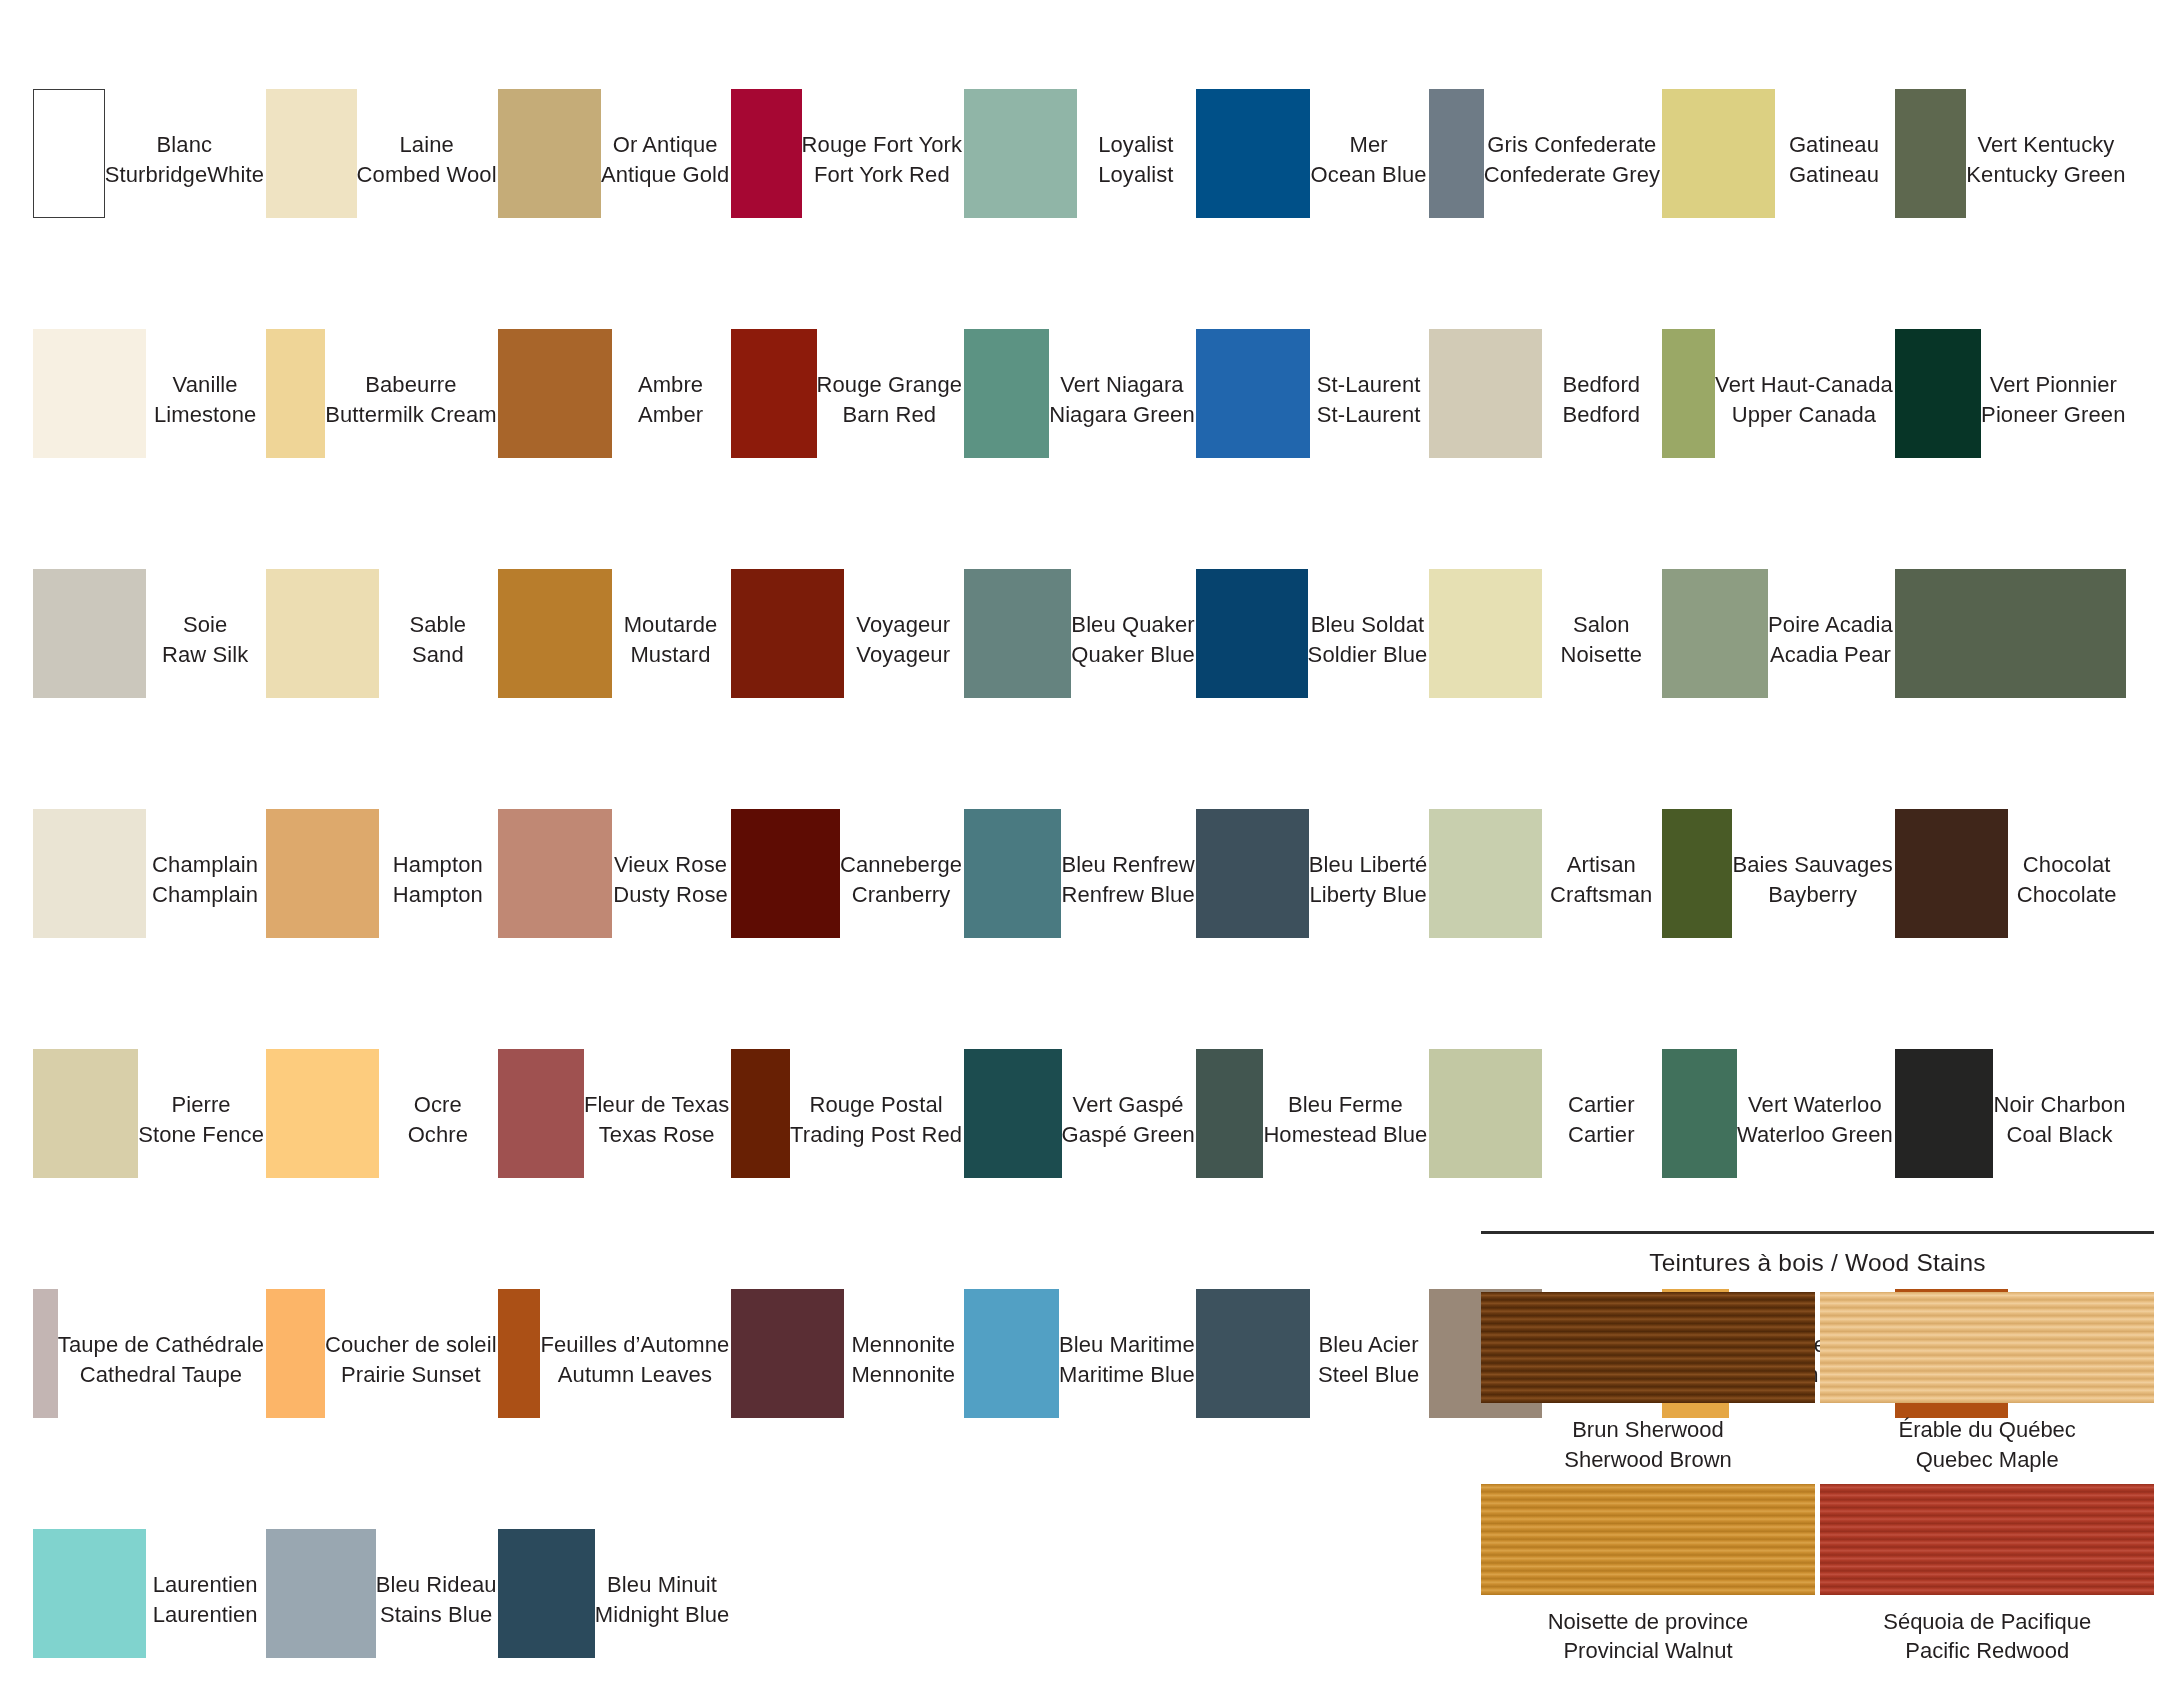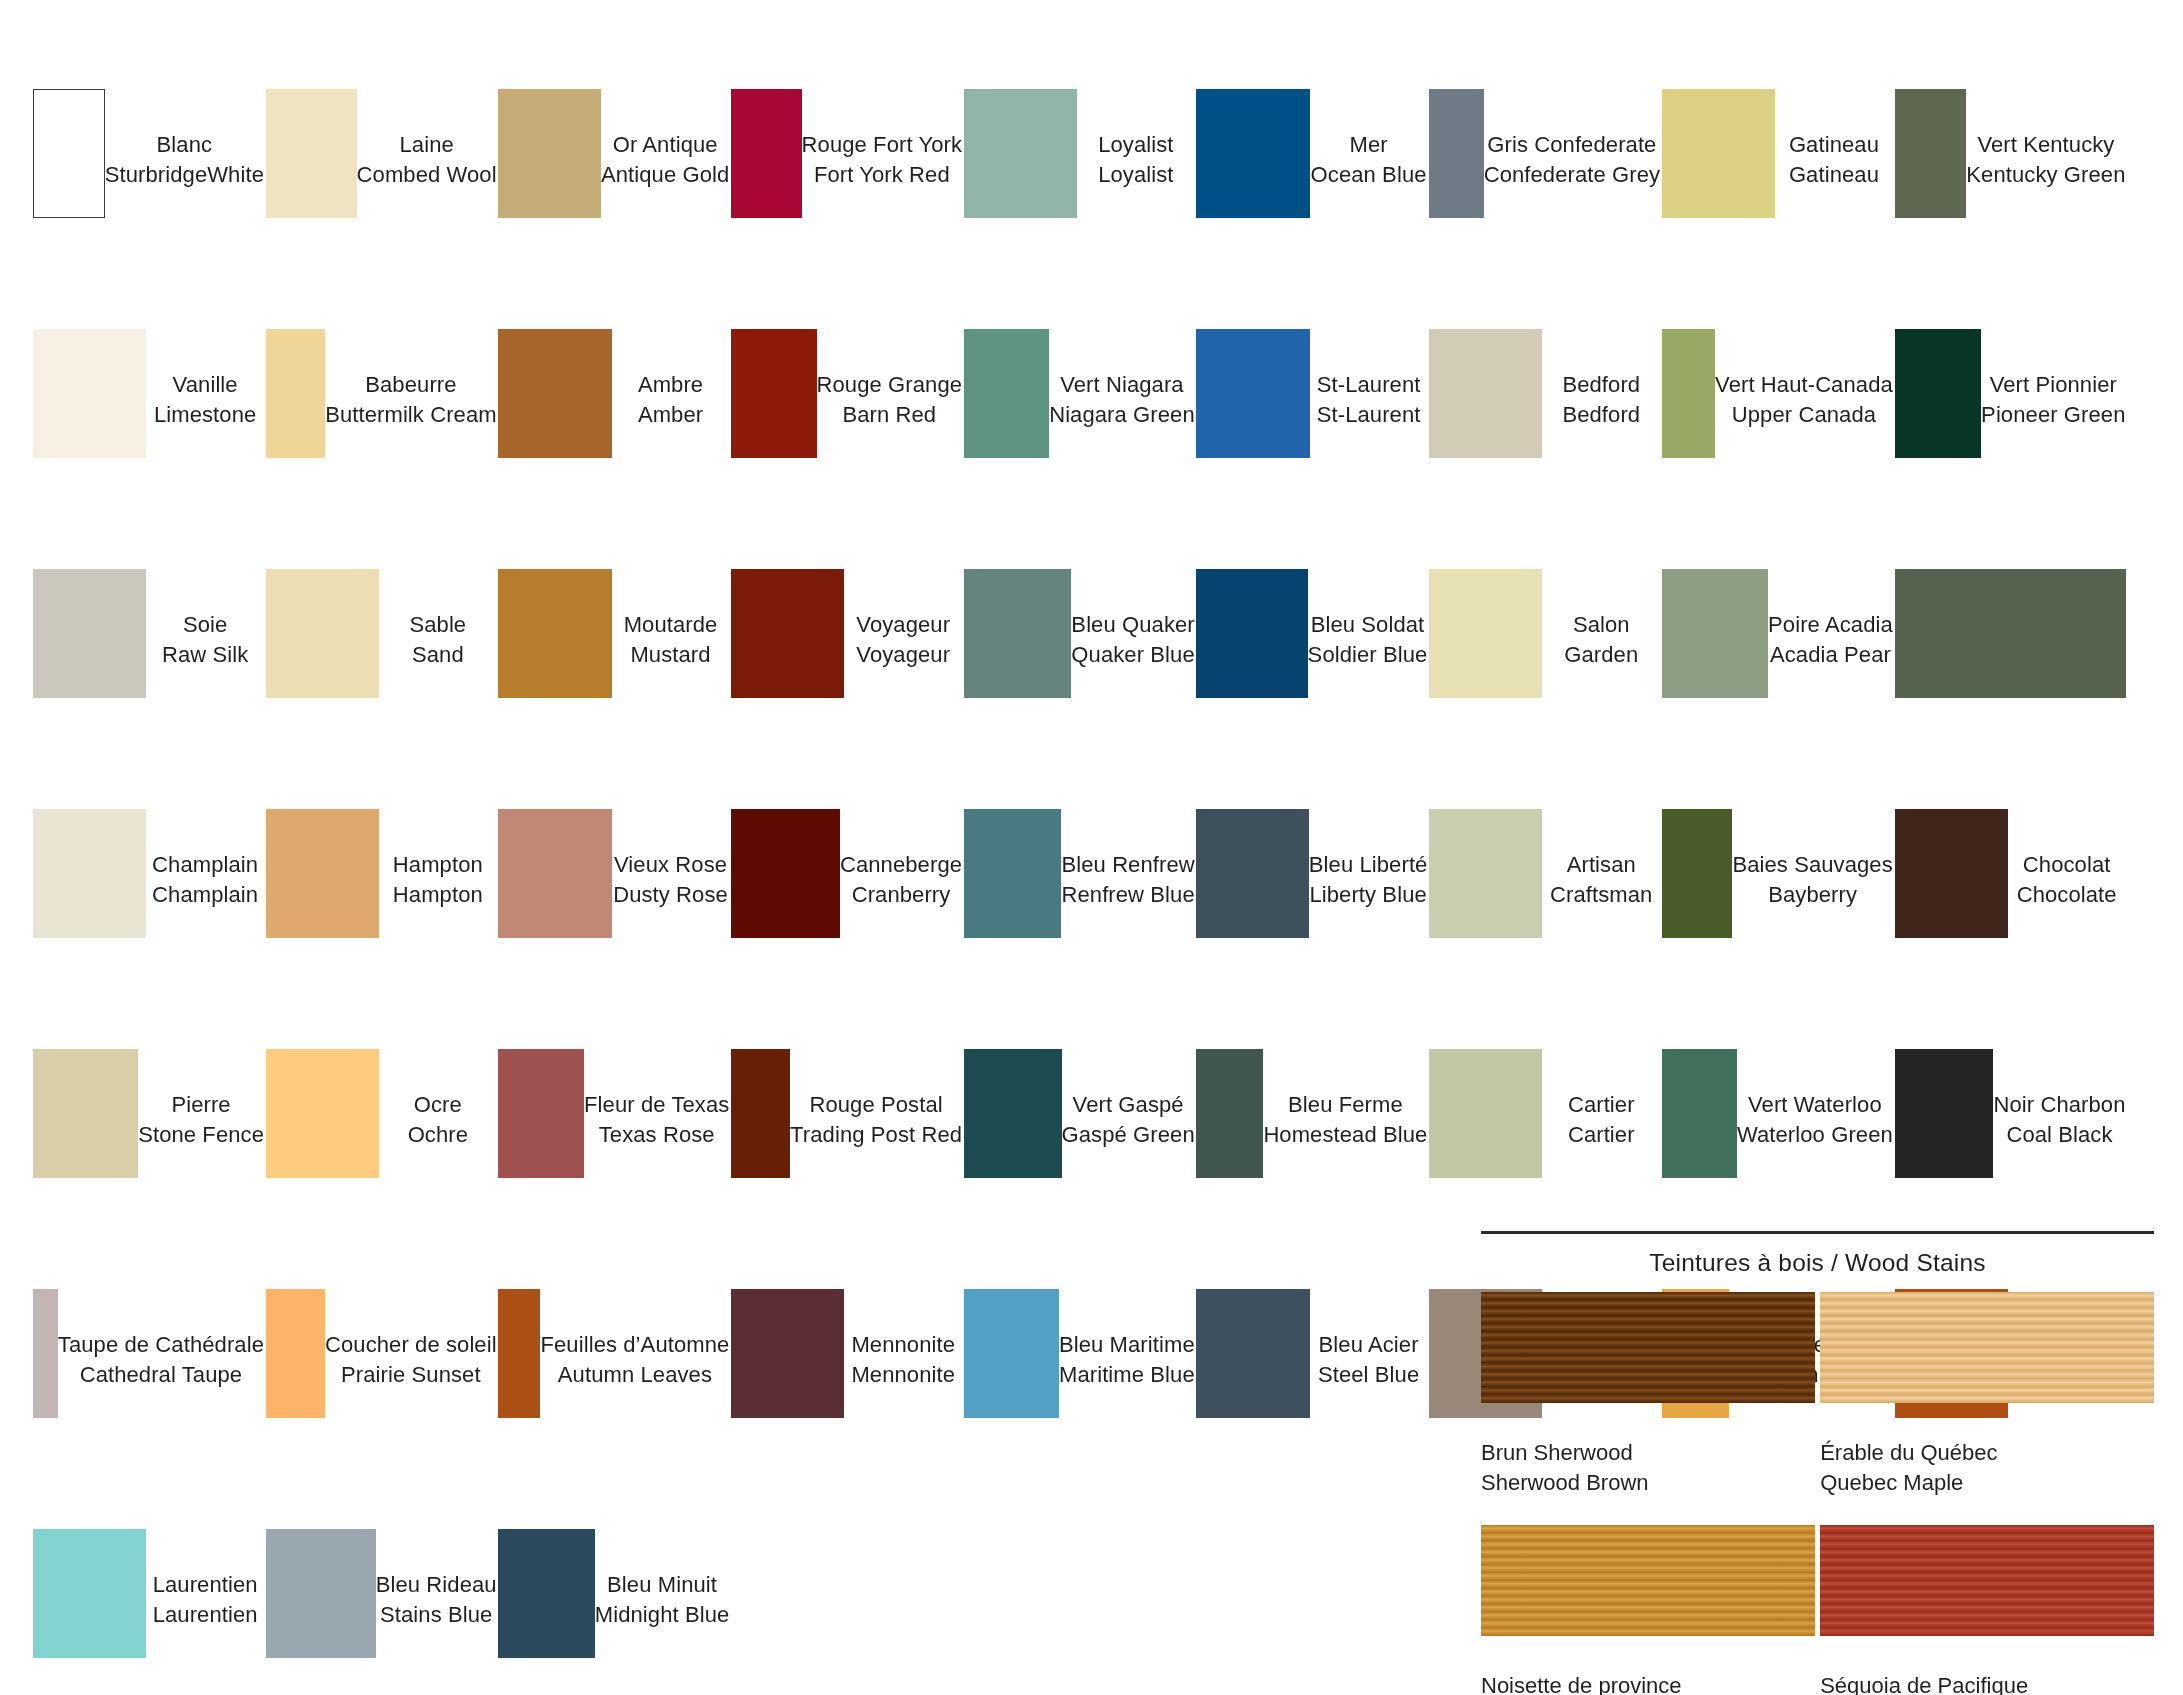--- a/index.html
+++ b/index.html
@@ -100,24 +100,24 @@
     height: 111px;
     position: relative;
     overflow: hidden;
   }
   .stain-chip .grain {
     position: absolute;
     inset: 0;
   }
   .stain-labels {
     width: 334px;
+    text-align: center;
     padding-top: 12.2px;
-    padding-bottom: 28px;
+    padding-bottom: 10px;
     line-height: 1.33;
-    margin-top: 23px;
   }
   .stain-labels span {
     display: block;
     font-size: 22px;
     white-space: nowrap;
     color: #231f20;
   }
 </style>
 </head>
 <body>
@@ -290,21 +290,21 @@
         <div class="chip" style="background: rgb(6, 67, 110);"></div>
         <div class="chip-labels">
           <span class="label-fr">Bleu Soldat</span>
           <span class="label-en">Soldier Blue</span>
         </div>
       </div>
       <div class="swatch-cell">
         <div class="chip" style="background: rgb(230, 224, 179);"></div>
         <div class="chip-labels">
           <span class="label-fr">Salon</span>
-          <span class="label-en">Garden</span>
+          <span class="label-en">Noisette</span>
         </div>
       </div>
       <div class="swatch-cell">
         <div class="chip" style="background: rgb(141, 157, 130);"></div>
         <div class="chip-labels">
           <span class="label-fr">Poire Acadia</span>
           <span class="label-en">Acadia Pear</span>
         </div>
       </div>
       <div class="swatch-cell">

